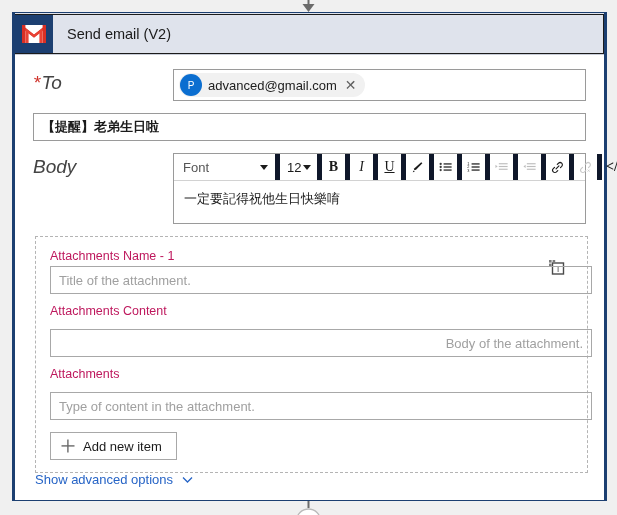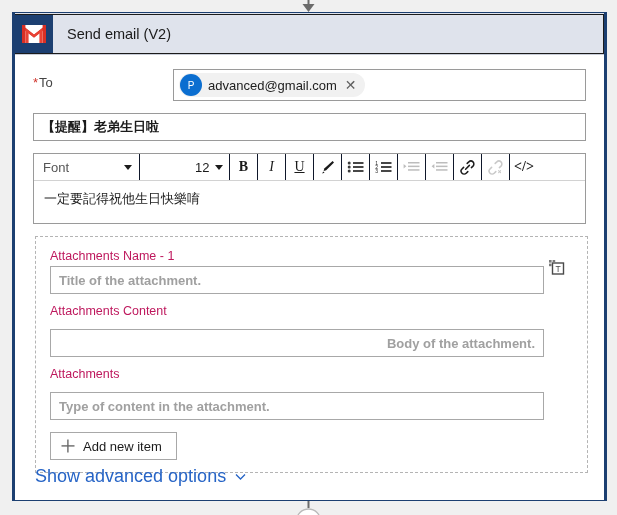--- a/index.html
+++ b/index.html
@@ -111,24 +111,25 @@
   }
 
   .field-row {
     display: flex;
     align-items: flex-start;
     padding: 0 18px 0 18px;
   }
   .field-label {
     width: 140px;
     flex: 0 0 140px;
-    font-size: 13px;
+    font-size: 19px;
     color: #444444;
     padding-top: 6px;
     line-height: 16px;
+    font-style: italic;
   }
   .req-star { color: #d0342c; margin-right: 1px; }
   .field-control {
     flex: 1 1 auto;
     min-width: 0;
   }
 
   .text-input {
     width: 100%;
     height: 28px;
@@ -196,38 +197,37 @@
   .rte-toolbar {
     display: flex;
     align-items: stretch;
     height: 27px;
     border-bottom: 1px solid #d2d2d2;
   }
   .tb-cell {
     display: flex;
     align-items: center;
     justify-content: center;
-    border-right: 1px solid #0f172a;
+    border-right: 5px solid #0f172a;
     padding: 0 5px;
     height: 100%;
     color: #1b1b1b;
     font-size: 13px;
     flex: 0 0 auto;
   }
   .tb-font {
     width: 106px;
     justify-content: space-between;
     padding: 0 7px 0 9px;
     color: #555;
   }
   .tb-size {
     width: 42px;
     justify-content: space-between;
     padding: 0 6px 0 7px;
-    margin-left: 48px;
   }
   .caret {
     width: 0; height: 0;
     border-left: 4.5px solid transparent;
     border-right: 4.5px solid transparent;
     border-top: 5px solid #1b1b1b;
     display: block;
   }
   .tb-ico { width: 28px; }
   .tb-ico svg { display: block; }
@@ -256,32 +256,31 @@
     color: #be185d;
     line-height: 15px;
     width: 150px;
     margin-bottom: 2px;
   }
   .attach-label.clipped {
     height: 15px;
     overflow: hidden;
   }
   .attach-input {
-    width: 494px;
+    width: 542px;
     height: 28px;
     border: 1px solid #a8a8a8;
     background: transparent;
     font-size: 13px;
     padding: 7px 8px;
     color: #1b1b1b;
     font-family: "Liberation Sans", sans-serif;
     outline: none;
     position: relative;
     z-index: 2;
-    font-weight: bold;
   }
   .attach-input::placeholder { color: #a0a0a0; }
   .delete-attach-icon {
     position: absolute;
     right: 6px;
     top: 8px;
     width: 20px; height: 20px;
     cursor: pointer;
   }
   .add-item-btn {
@@ -302,21 +301,21 @@
 
   
   .adv-link {
     position: absolute;
     left: 20px;
     bottom: 13px;
     display: flex;
     align-items: center;
     gap: 8px;
     color: #2664c6;
-    font-size: 18px;
+    font-size: 13px;
     cursor: pointer;
     text-decoration: none;
   }
   .chev { width: 13px; height: 13px; display:block; }
 </style>
 </head>
 <body>
 
 <div id="stage">
 
@@ -379,20 +378,21 @@
         </div>
       </div>
 
       <div class="field-row" style="padding-top:12px;">
         <div class="field-control">
           <input class="text-input" type="text" value="【提醒】老弟生日啦" style="">
         </div>
       </div>
 
       <div class="field-row" style="padding-top:12px;">
+        <div class="field-label">Body</div>
         <div class="field-control">
           <div class="rte">
             <div class="rte-toolbar">
 
               <div class="tb-cell tb-font">
                 <span>Font</span>
                 <span class="caret"></span>
               </div>
 
               <div class="tb-cell tb-size">

